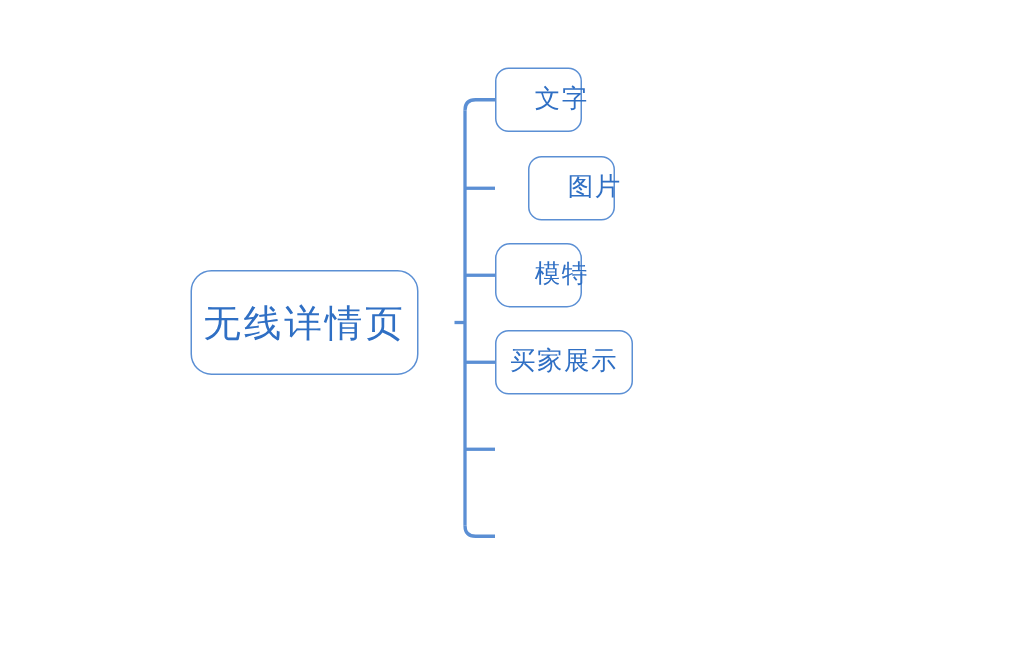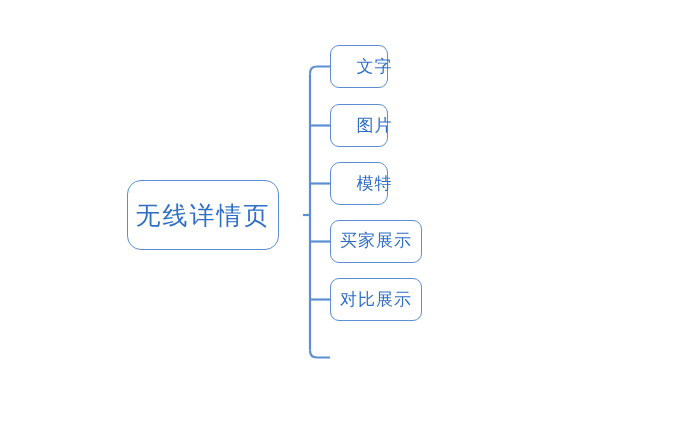--- a/index.html
+++ b/index.html
@@ -82,30 +82,27 @@
     </svg>
 
   <div class="node" id="node-root">
     <span class="node-label">无线详情页</span>
   </div>
 
   <div class="node child child-narrow" style="top:45px;">
     <span class="node-label">文字</span>
   </div>
 
-  <div class="node child child-narrow" style="top:104px;">
+  <div class="node child child-narrow" style="top:104px;margin-left:22px;">
     <span class="node-label">图片</span>
   </div>
 
   <div class="node child child-narrow" style="top:162px;border-radius:10px;">
     <span class="node-label">模特</span>
   </div>
 
-  <div class="node child child-wide" style="top:220px;font-family:Liberation Mono, monospace;">
+  <div class="node child child-wide" style="top:220px;">
     <span class="node-label">买家展示</span>
   </div>
 
-  <div class="node child child-wide" style="top:278px;">
-    <span class="node-label">对比展示</span>
-  </div>
 
 
 </div>
 
 </body></html>

